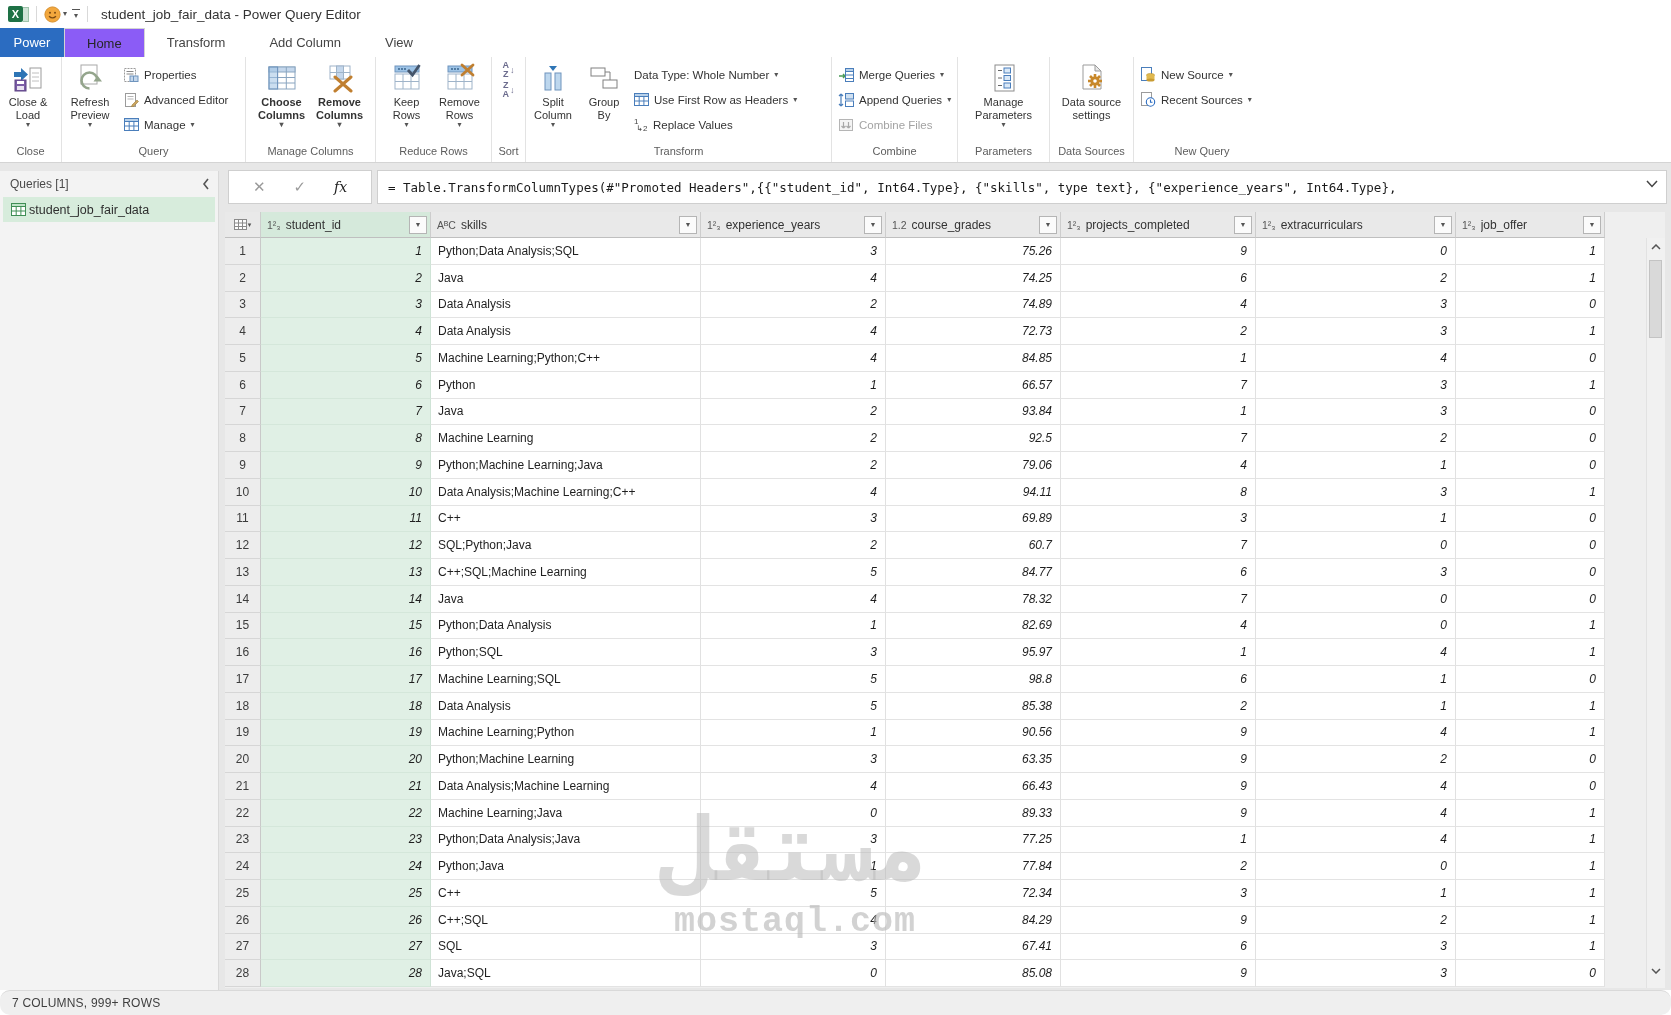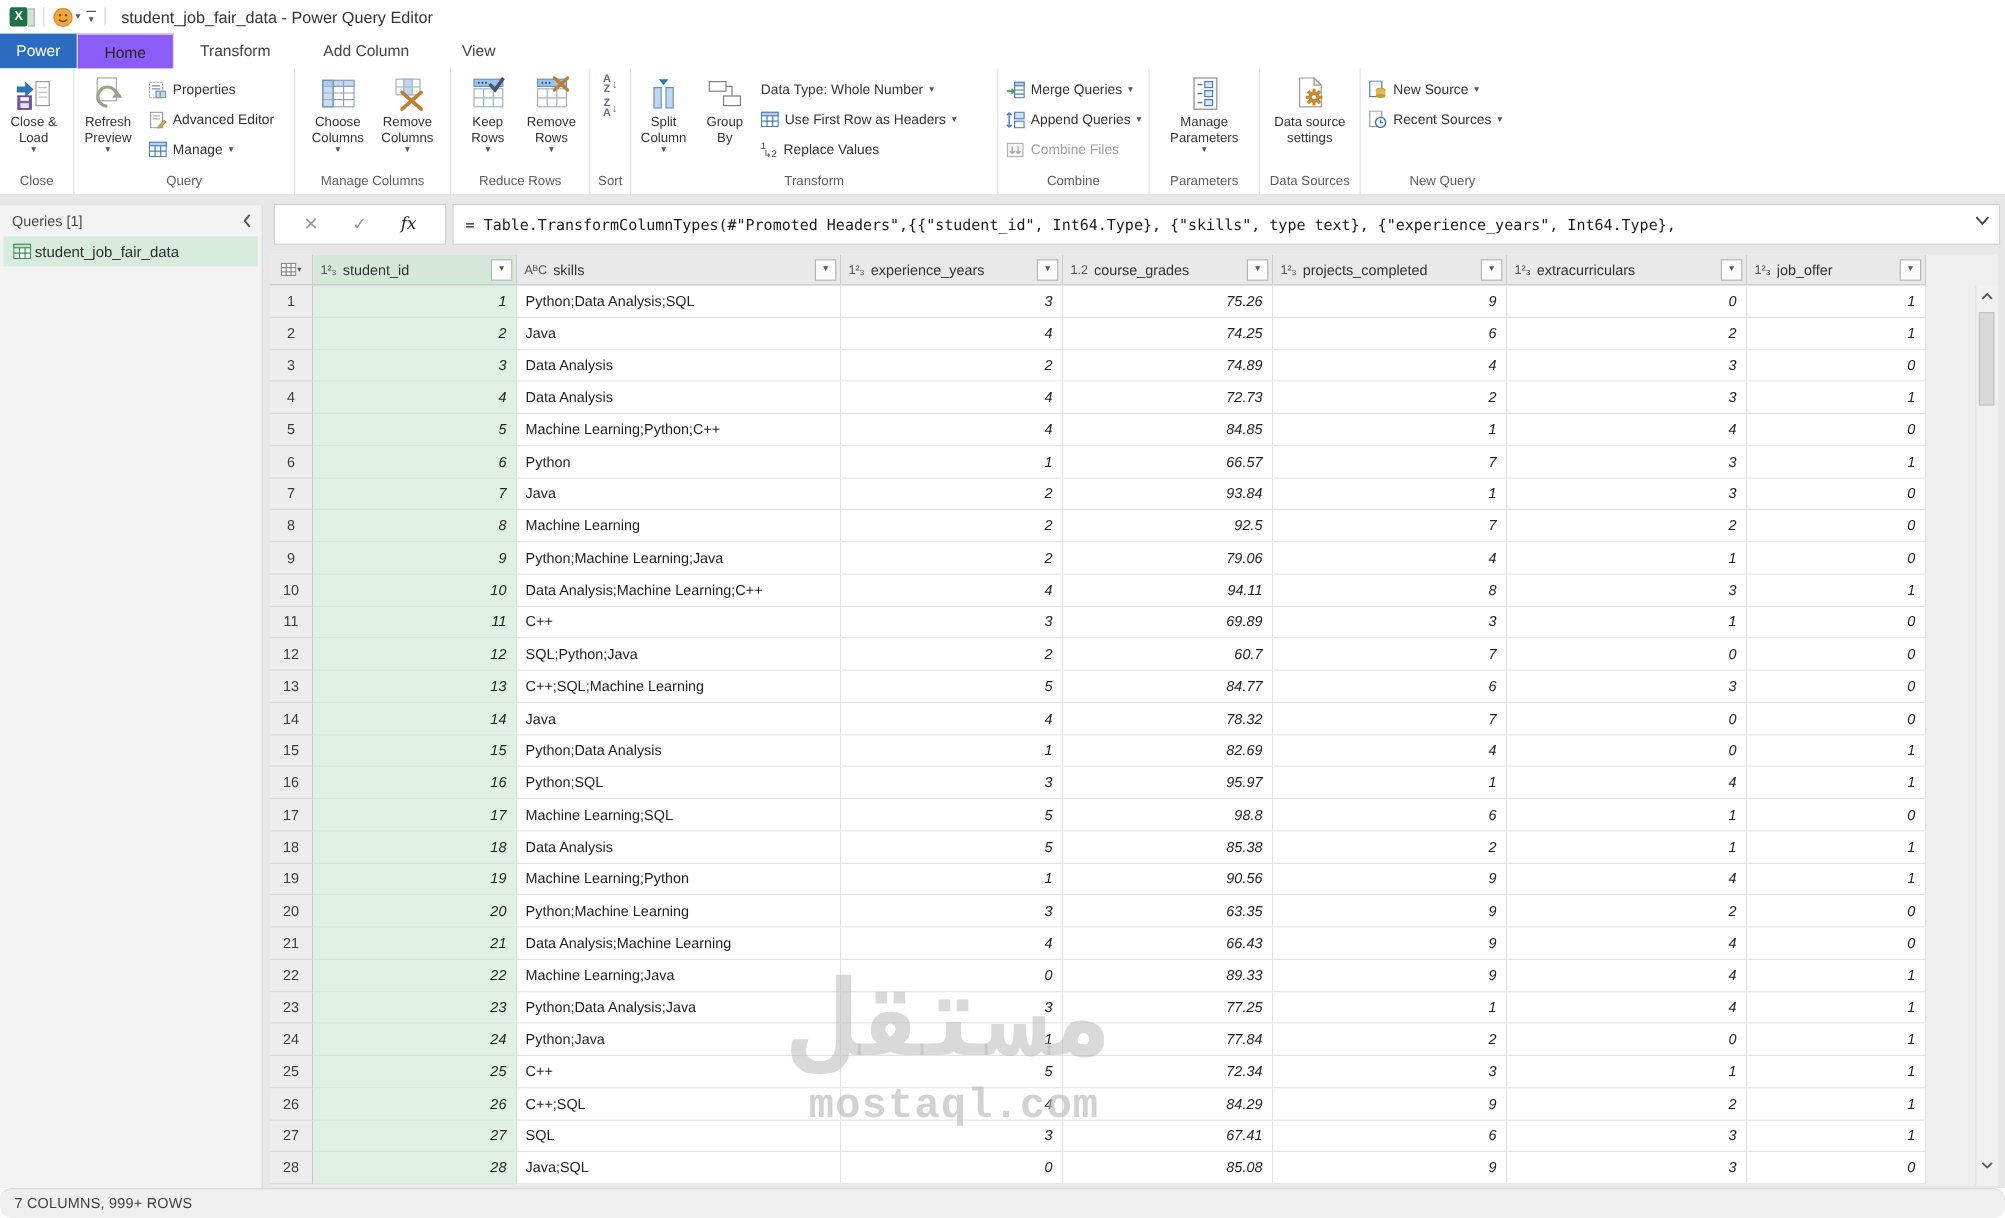--- a/index.html
+++ b/index.html
@@ -200,21 +200,21 @@
             </svg>
             <span>Manage</span>
             <span class="dd">▾</span>
           </div>
         </div>
       </div>
       <div class="rgroup-label">Query</div>
     </div>
 
     <div class="rgroup" style="width:130px">
-      <div class="rgroup-content" style="justify-content:center;gap:2px;">
+      <div class="rgroup-content" style="justify-content:center;gap:2px;font-weight:bold;">
         <div class="bigbtn">
           <span class="ic">
             <svg width="32" height="30" viewBox="0 0 32 30">
               <rect x="3" y="4" width="26" height="22" fill="#fff" stroke="#8aa5c0"></rect>
               <rect x="3" y="4" width="26" height="5" fill="#c4d7ec" stroke="#8aa5c0"></rect>
               <line x1="11.6" y1="4" x2="11.6" y2="26" stroke="#8aa5c0"></line>
                 <line x1="20.3" y1="4" x2="20.3" y2="26" stroke="#8aa5c0"></line>
               <line x1="3" y1="14.5" x2="29" y2="14.5" stroke="#8aa5c0"></line>
                 <line x1="3" y1="20" x2="29" y2="20" stroke="#8aa5c0"></line>
               <rect x="3" y="4" width="8.6" height="22" fill="rgba(160,195,228,0.55)" stroke="#6f94bd"></rect>

